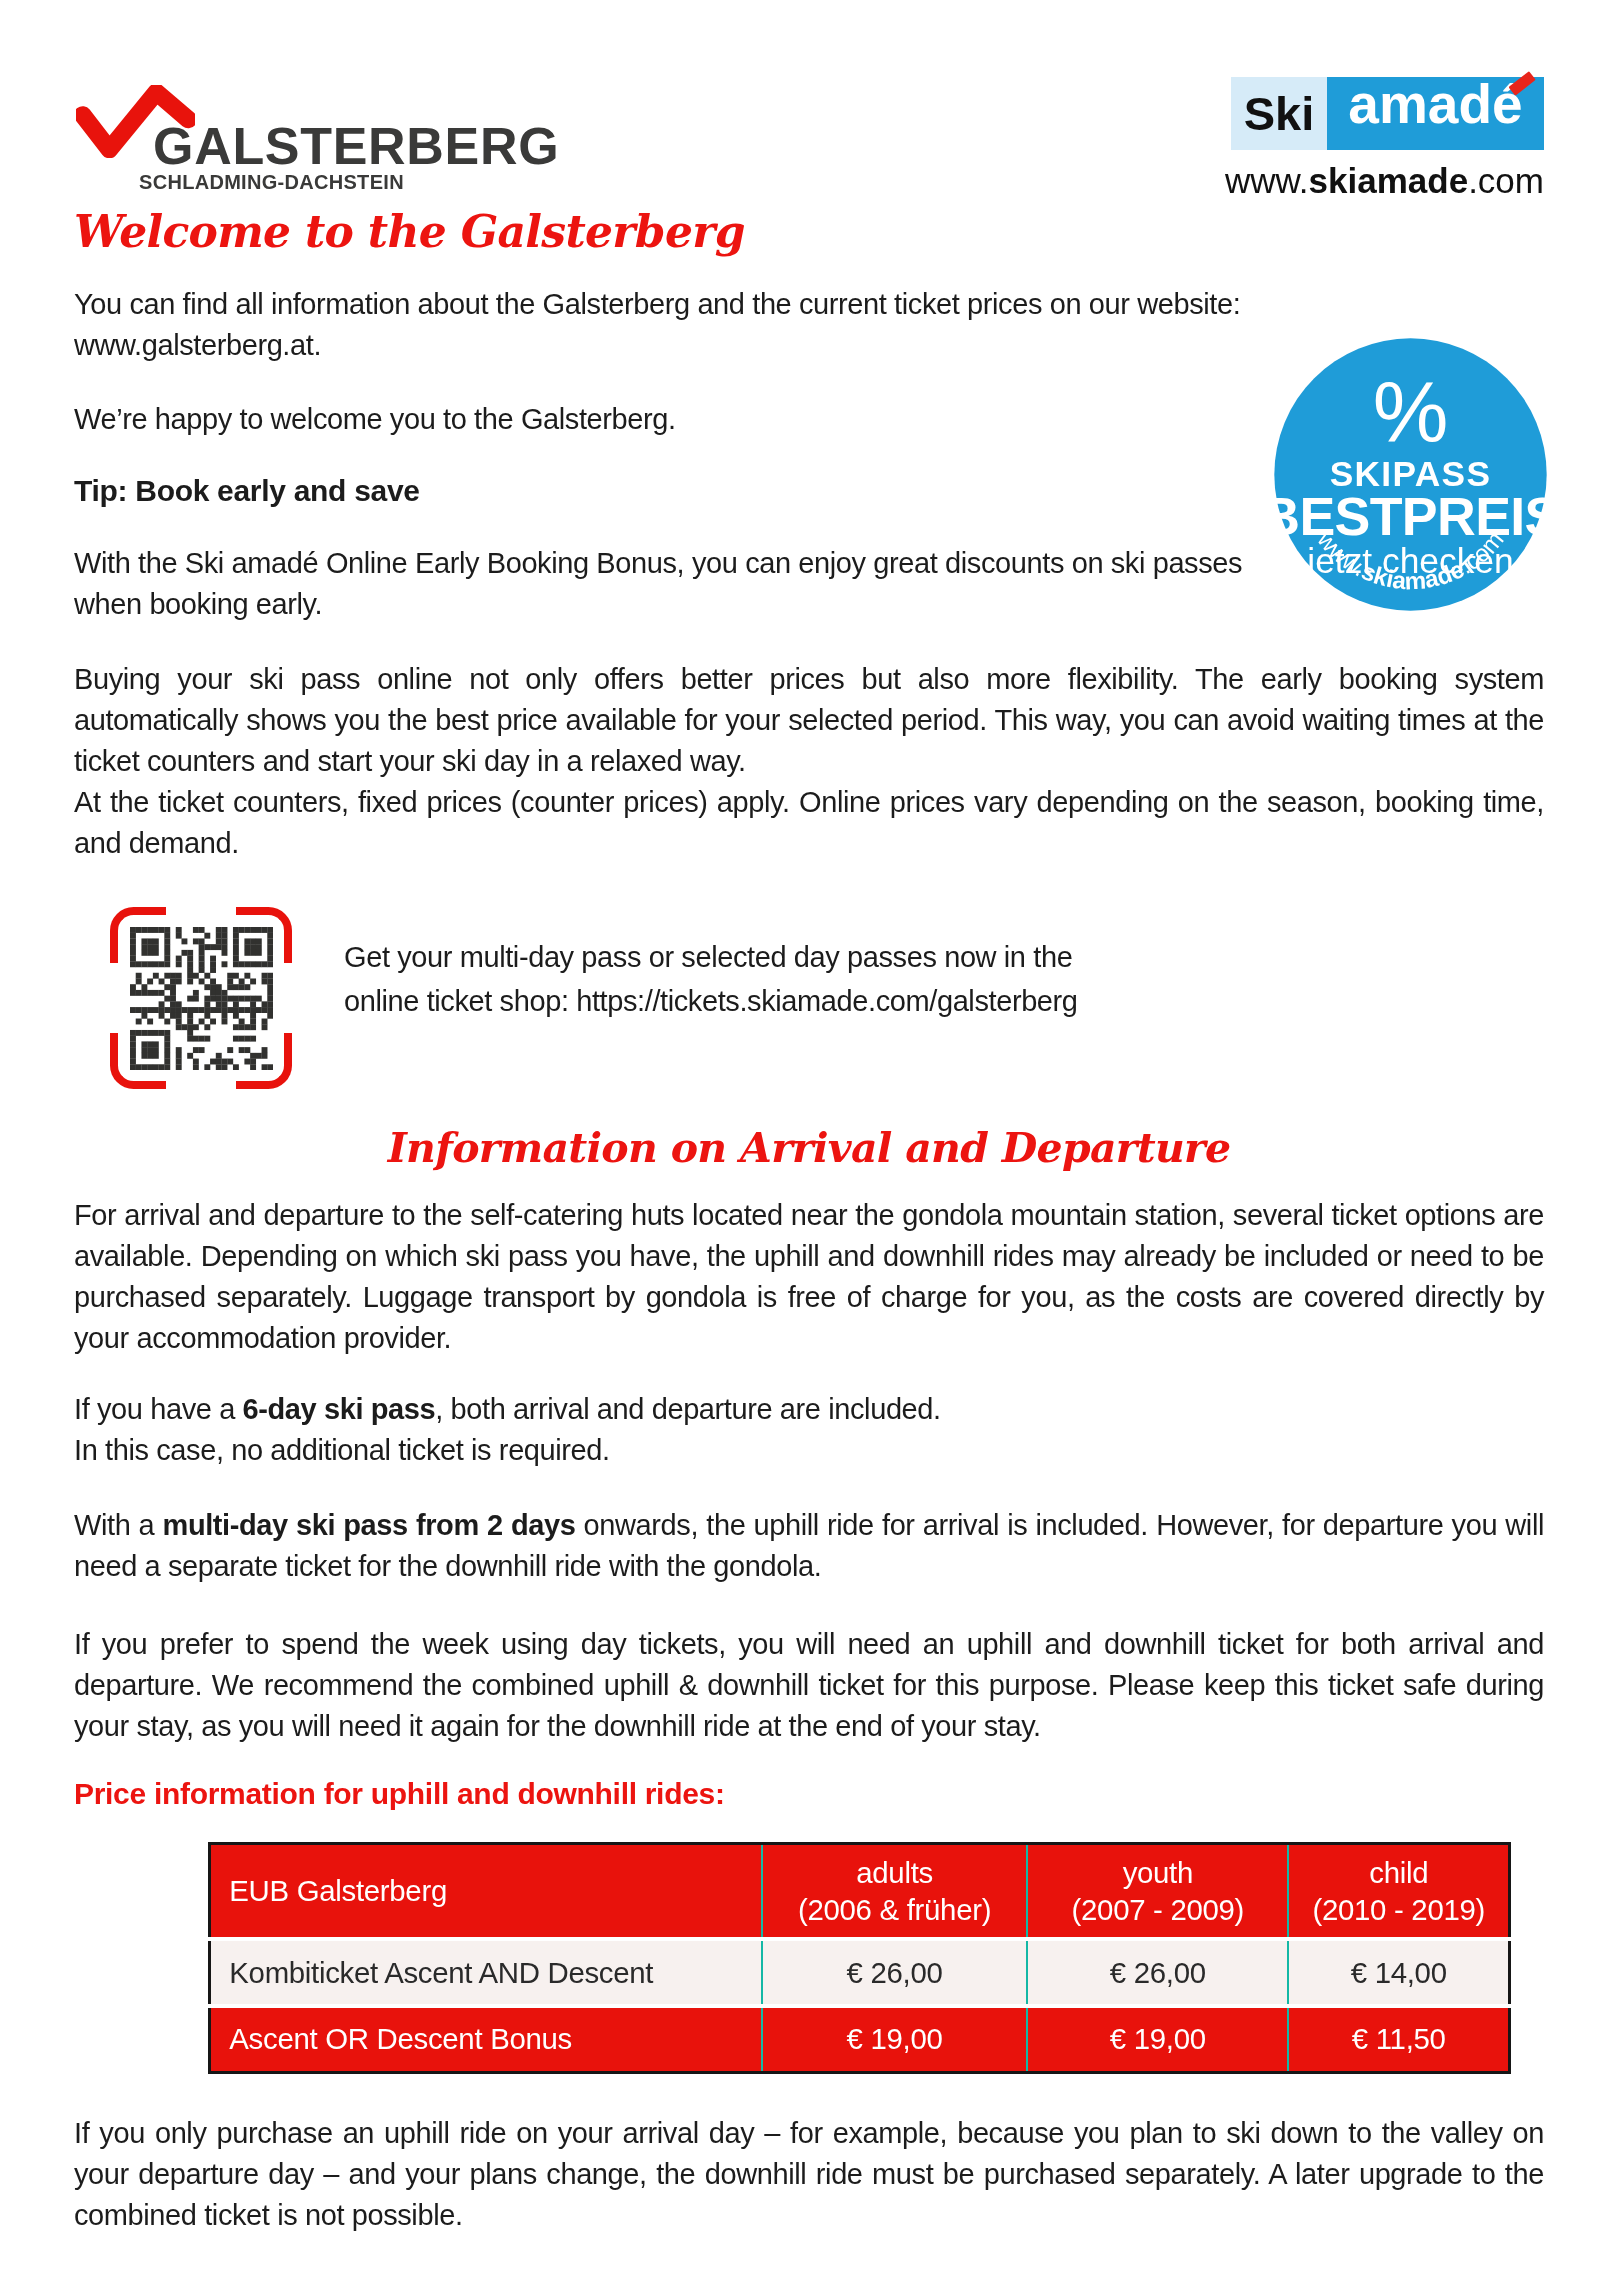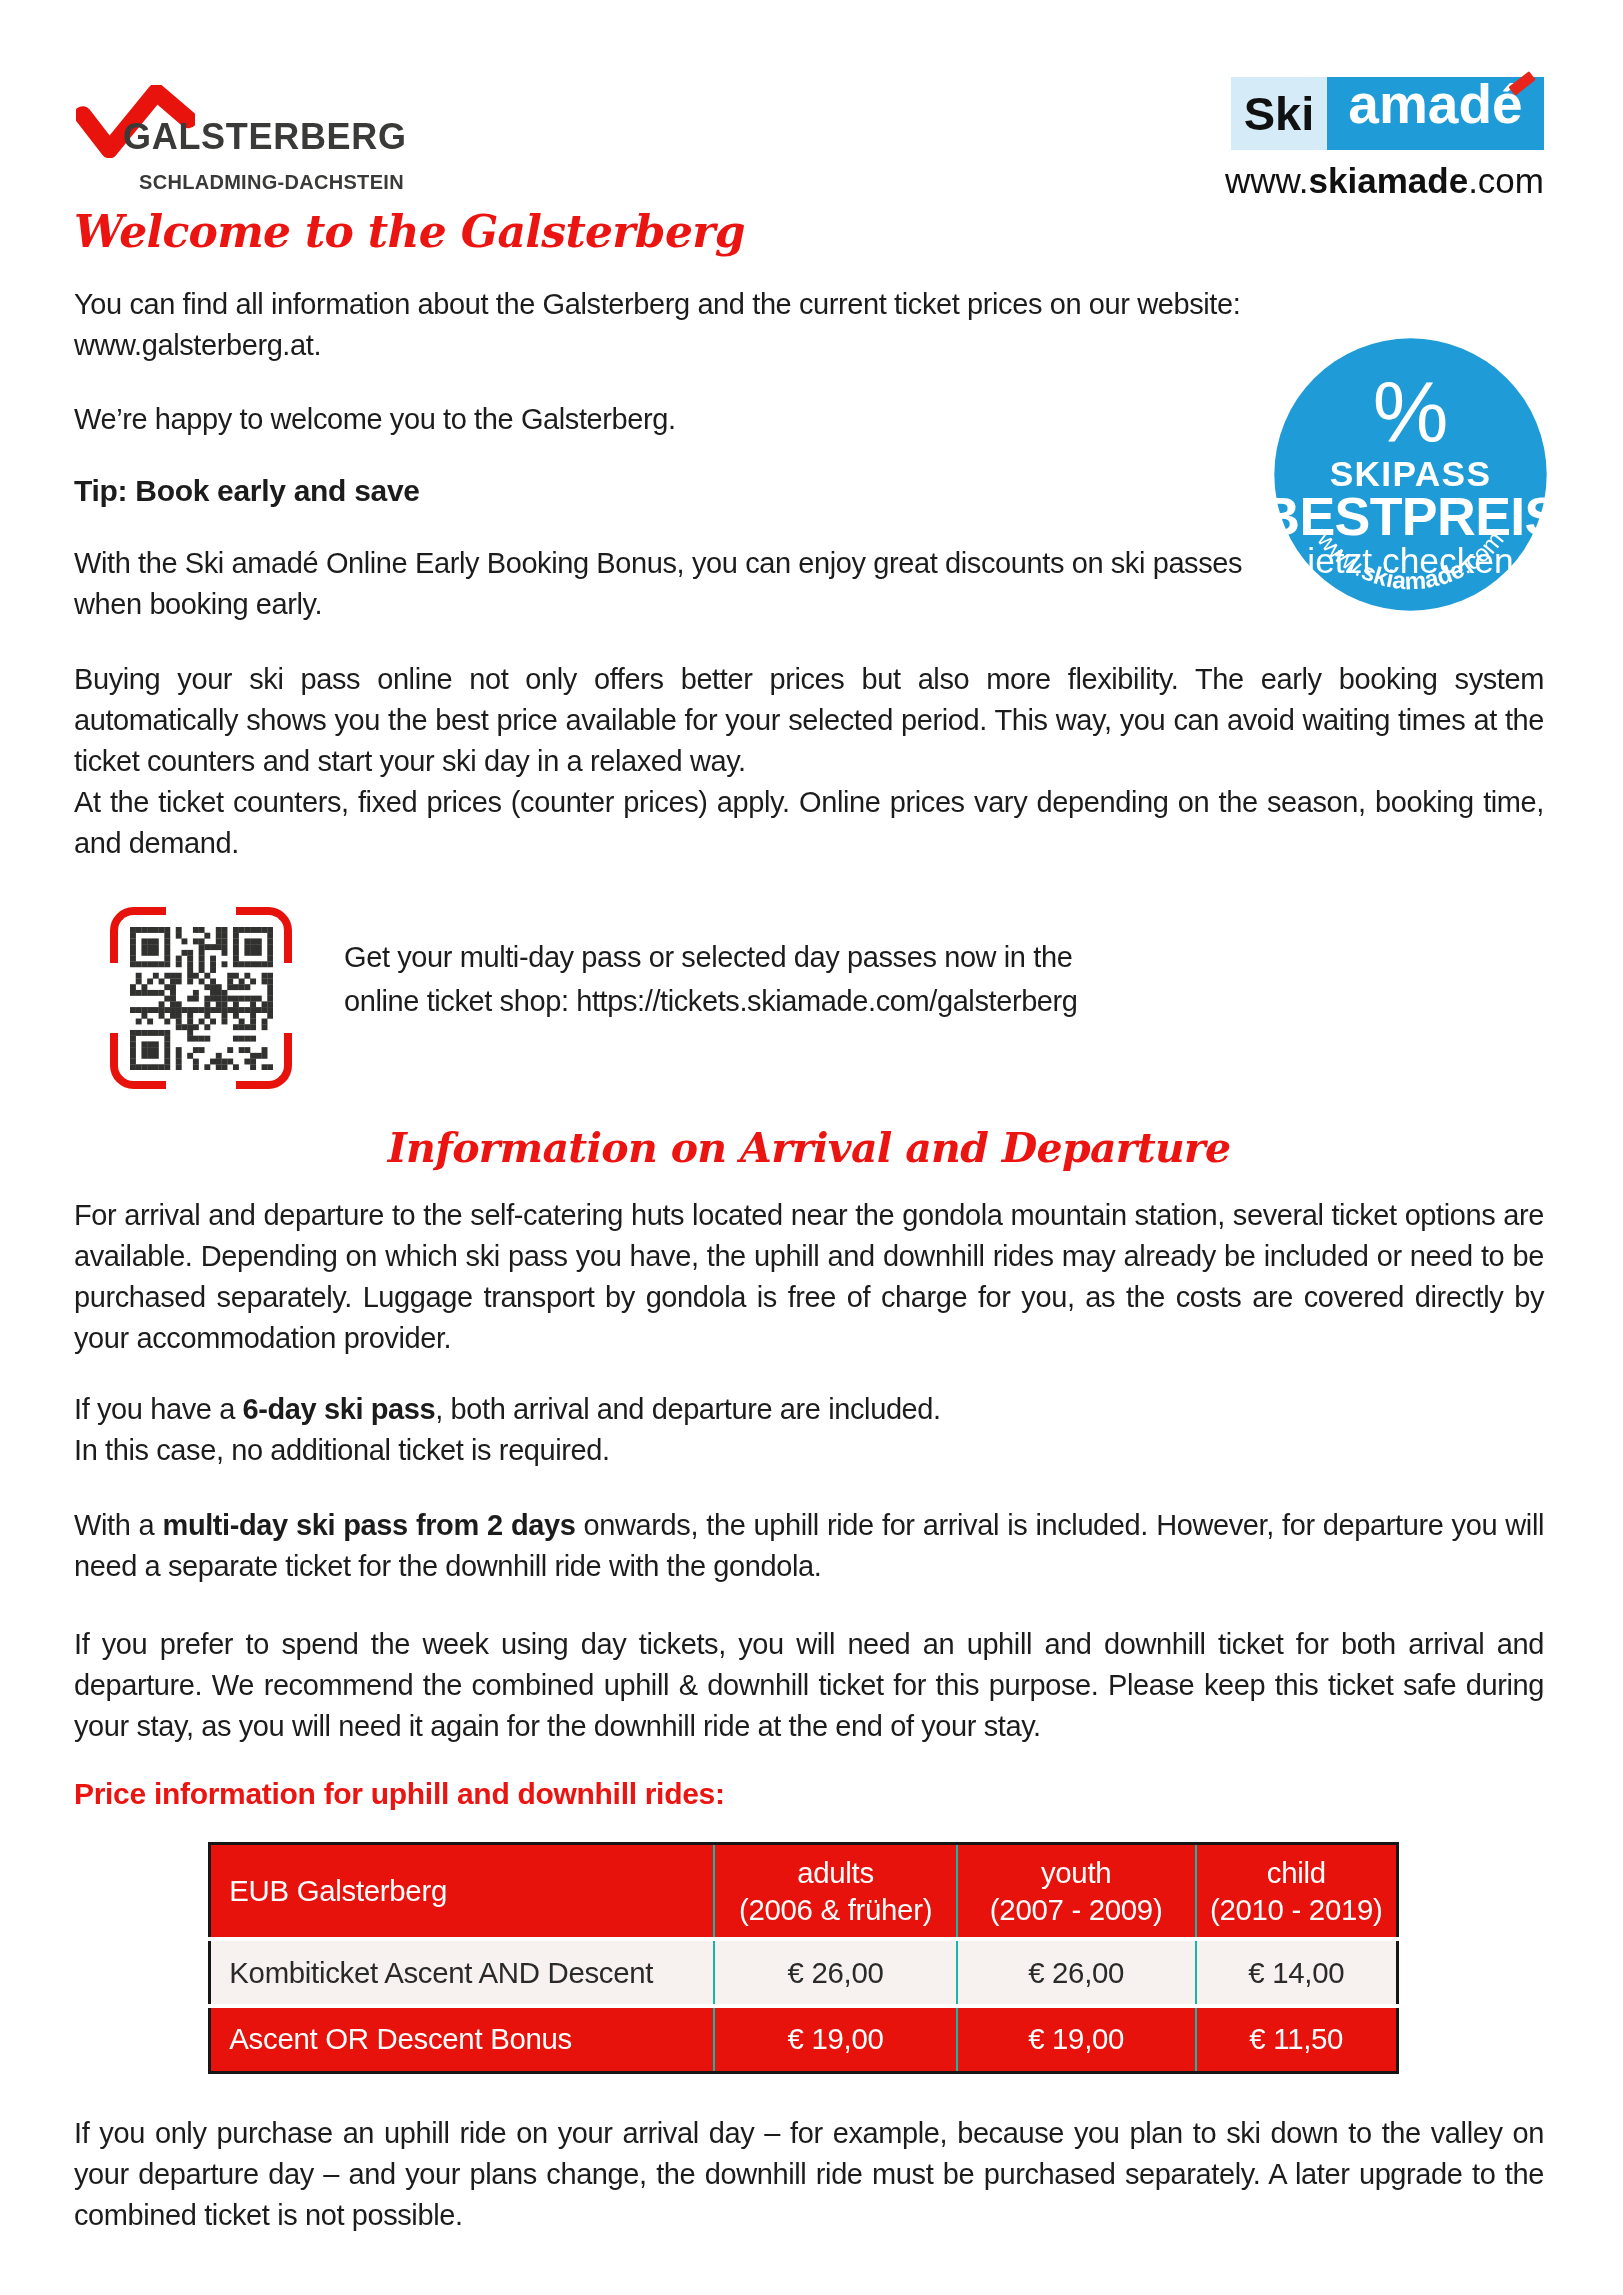--- a/index.html
+++ b/index.html
@@ -19,22 +19,22 @@
     overflow:hidden;
     font-family:"Liberation Sans",sans-serif;
     color:var(--ink);
   }
   .content{position:relative;padding:0 79px 0 74px;}
 
   
   .header{position:relative;height:203px;}
   .logo-mark{position:absolute;left:2px;top:85px;}
   .logo-title{
-    position:absolute;left:49px;top:116px;
-    font-size:36px;font-weight:bold;color:var(--logo-gray);
+    position:absolute;left:79px;top:116px;
+    font-size:52px;font-weight:bold;color:var(--logo-gray);
     letter-spacing:0.7px;
     text-align:center;
   }
   .logo-subtitle{
     position:absolute;left:65px;top:171px;
     font-size:20px;font-weight:bold;color:var(--logo-gray);
     letter-spacing:0.3px;
   }
   .skiamade-logo{position:absolute;right:0;top:77px;display:flex;height:73px;}
   .ski-box{
@@ -104,21 +104,21 @@
   .qr-text{
     position:absolute;left:270px;top:27.5px;width:949px;
     font-size:29px;line-height:44px;letter-spacing:-0.4px;
     white-space:pre-line;margin:0;
   }
 
   
   .price-table{
     border-collapse:collapse;
     margin:0 0 39px 134px;
-    width:1191px;
+    width:1303px;
     font-size:29.4px;letter-spacing:-0.3px;
     border:3.9px solid #161616;
   }
   .price-table th,.price-table td{border-left:2px solid #14b8a6;}
   .price-table th:first-child,.price-table td:first-child{border-left:none;}
   .price-table th{
     background:var(--table-red);color:#fff;font-weight:normal;
     line-height:37px;padding:9.2px 5.2px;white-space:pre-line;text-align:center;
   }
   .price-table th.col-label{text-align:left;padding-left:18.3px;}

